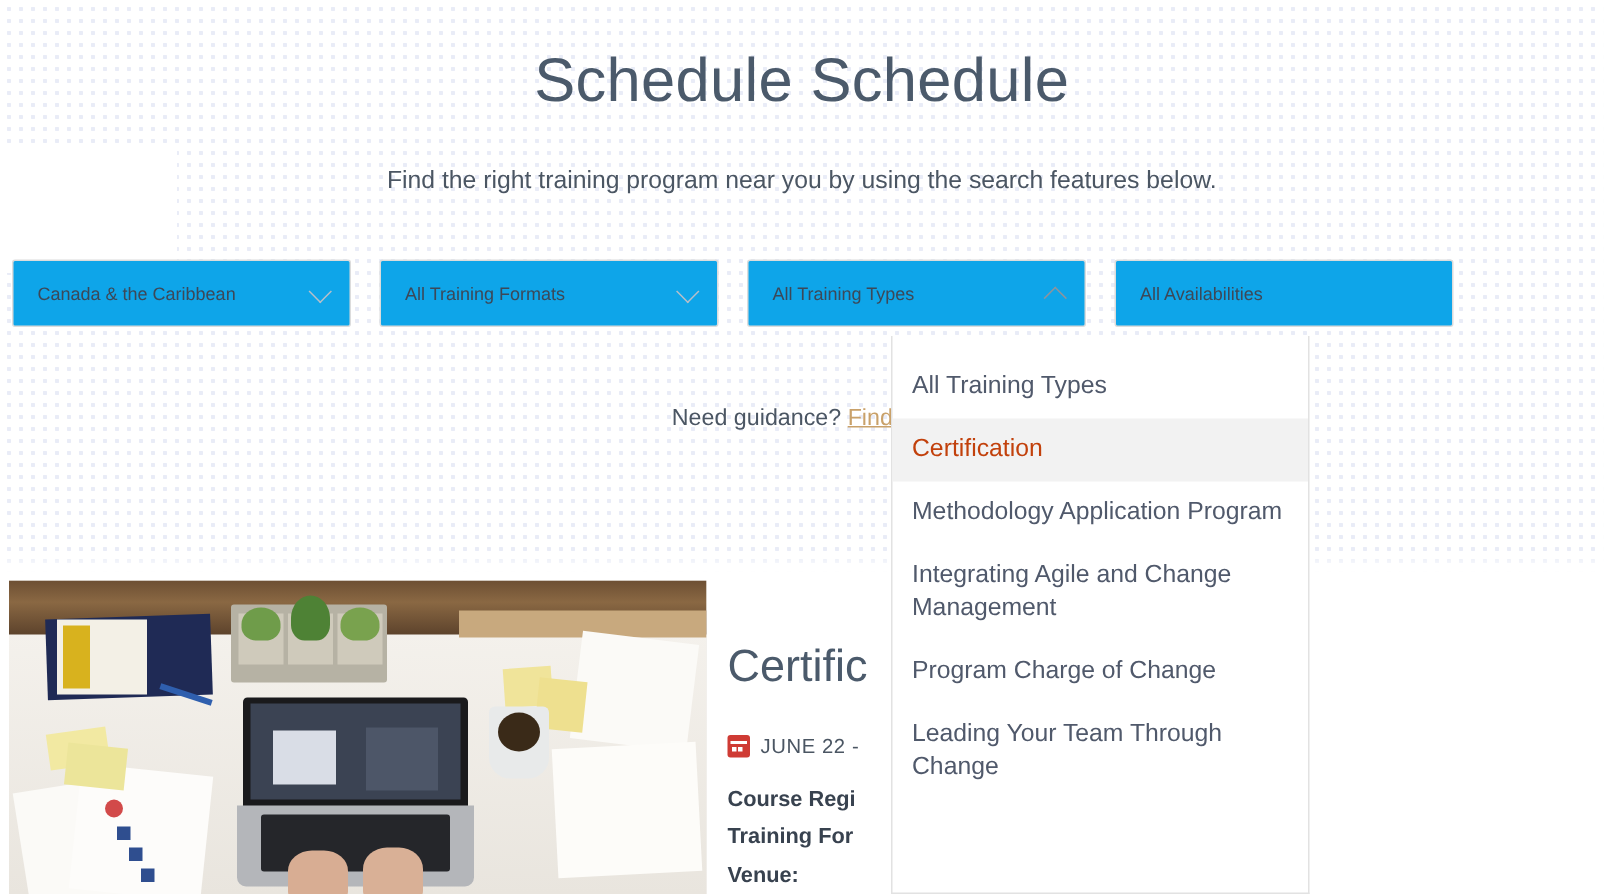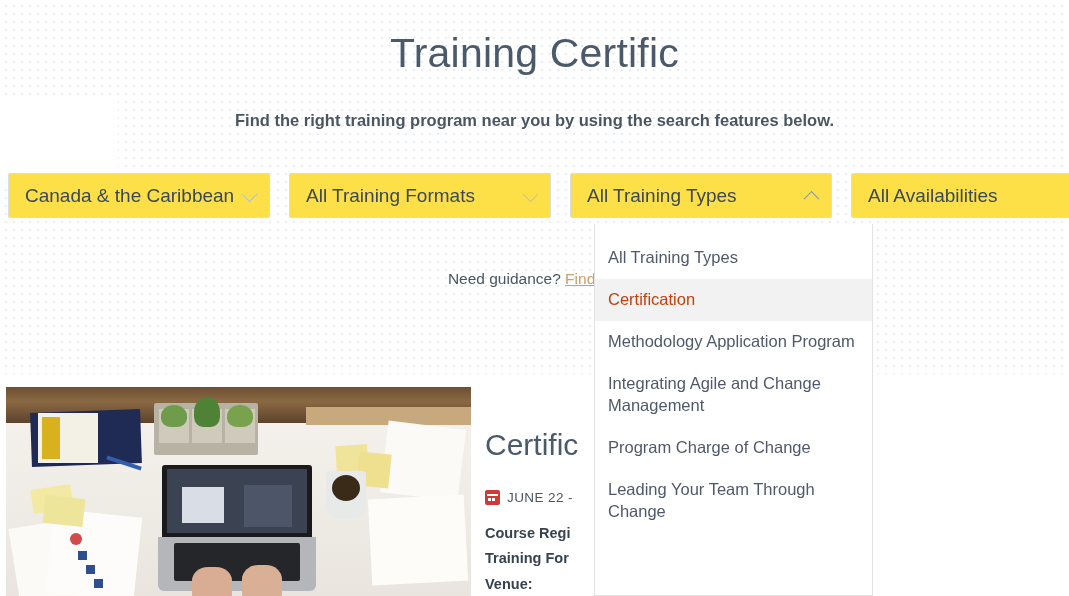--- a/index.html
+++ b/index.html
@@ -52,44 +52,44 @@
     color: #4b5a6b;
     padding-top: 31px;
     letter-spacing: .2px;
   }
 
   .page-subtitle {
     text-align: center;
     font-size: 16.5px;
     color: #4b5663;
     margin-top: 35px;
-    font-weight: 700;
+    font-weight: 400;
   }
 
   
   .filter-row {
     position: absolute;
     top: 173px;
     left: 8px;
     width: 1240px;
     display: flex;
     gap: 19px;
   }
 
   .select-box {
     position: relative;
-    width: 262px;
+    width: 226px;
     height: 45px;
-    background: #fde047;
+    background: #0ea5e9;
     border: 1px solid #dcdcdc;
     border-radius: 2px;
     display: flex;
     align-items: center;
     padding: 0 36px 0 16px;
-    font-size: 19px;
+    font-size: 12px;
     color: #3c4858;
     cursor: pointer;
     white-space: nowrap;
   }
   .select-box.open { border-color: #dcdcdc; }
 
   .caret {
     position: absolute;
     right: 14px;
     top: 50%;
@@ -262,21 +262,21 @@
   .ph-sq2 { left:80px; top:178px; width:9px; height:9px; background:#2f4e8f; }
   .ph-sq3 { left:88px; top:192px; width:9px; height:9px; background:#2f4e8f; }
 </style>
 </head>
 <body>
 
 <div id="dot-bg"></div>
 
 <div id="page">
 
-  <h1 class="page-title">Training Certific</h1>
+  <h1 class="page-title">Schedule Schedule</h1>
   <p class="page-subtitle">Find the right training program near you by using the search features below.</p>
 
   <div class="filter-row">
 
     <div class="select-box">
       <span>Canada &amp; the Caribbean</span>
       <span class="caret"></span>
     </div>
 
     <div class="select-box">

